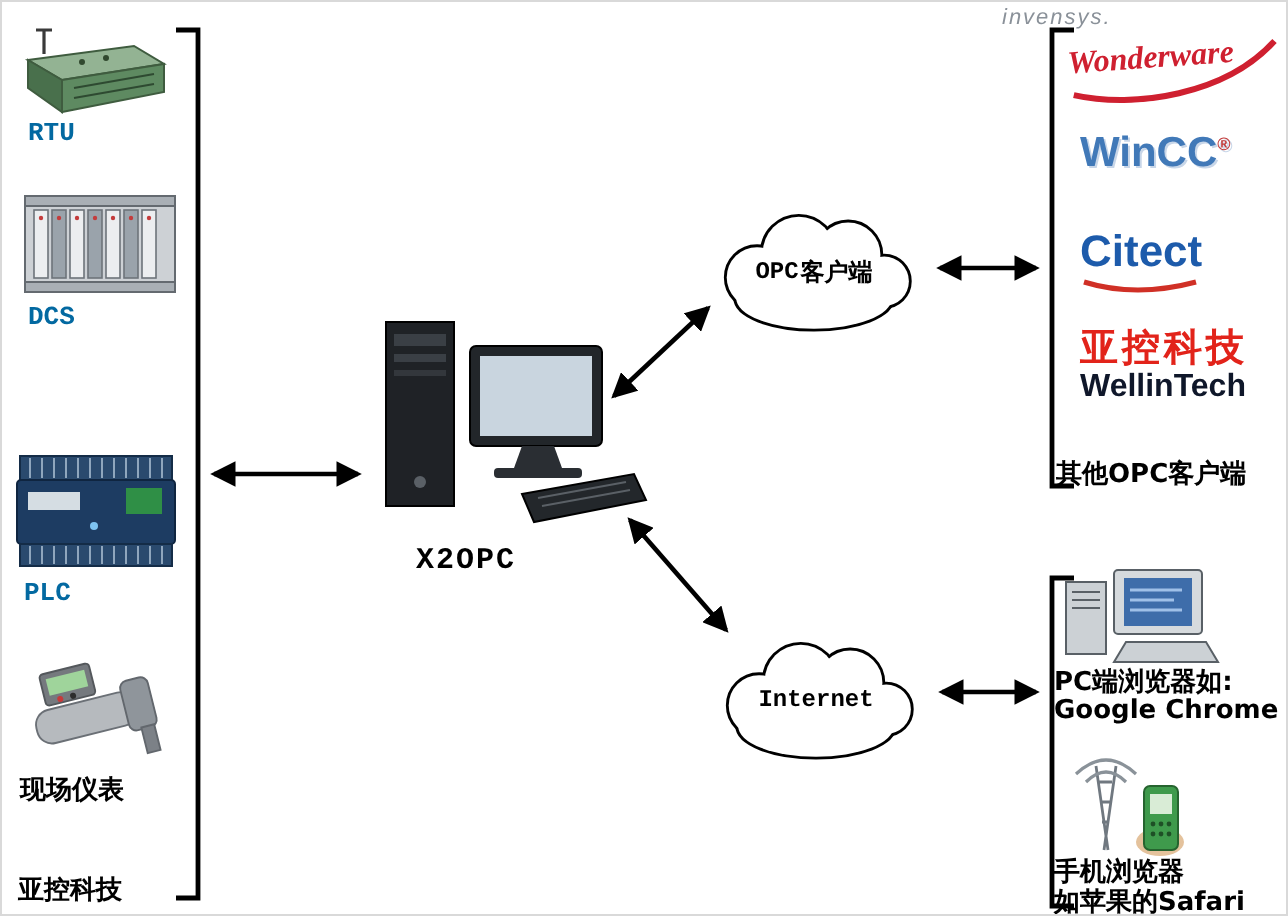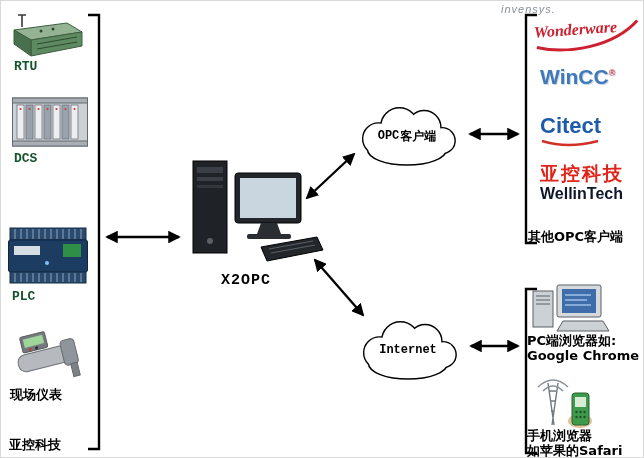--- a/index.html
+++ b/index.html
@@ -5,21 +5,21 @@
   html,body{margin:0;padding:0;background:#fff;}
   #canvas{
     position:relative;width:644px;height:458px;background:#fff;
     border:1px solid #d9d9d9;box-sizing:border-box;overflow:hidden;
     font-family:"DejaVu Sans", sans-serif;
   }
   #connectors{position:absolute;left:0;top:0;pointer-events:none;}
   .bracket{fill:none;stroke:#000;stroke-width:2.4;}
   .arrow{stroke:#000;stroke-width:2.3;marker-start:url(#ah);marker-end:url(#ah);}
   .abs{position:absolute;}
-  .lbl{position:absolute;font:bold 13px "Liberation Mono", monospace;color:#14532d;white-space:nowrap;text-align:center;}
+  .lbl{position:absolute;font:bold 13px "Liberation Mono", monospace;color:#0369a1;white-space:nowrap;text-align:center;}
   .cjk{position:absolute;font:bold 13px "DejaVu Sans", sans-serif;color:#000;white-space:nowrap;}
   .pcname{position:absolute;font:bold 15px "Liberation Mono", monospace;color:#000;letter-spacing:1px;}
   .cloud{position:absolute;}
   .cloud svg{position:absolute;left:0;top:0;width:100%;height:100%;}
   .cloud-text{
     position:absolute;inset:0;display:flex;
     align-items:center;justify-content:center;gap:1px;
     font:bold 12px "Liberation Mono","DejaVu Sans",monospace;color:#000;
     padding-top:4px;
   }
@@ -146,21 +146,21 @@
       <rect x="8" y="26" width="26" height="3" fill="#33373c"></rect>
       <circle cx="21" cy="82" r="3" fill="#5a6066"></circle>
       <rect x="46" y="14" width="66" height="50" rx="3" fill="#22262a" stroke="#000"></rect>
       <rect x="51" y="19" width="56" height="40" fill="#c9d5df"></rect>
       <polygon points="72,64 88,64 92,75 68,75" fill="#2a2e33"></polygon>
       <rect x="58" y="75" width="44" height="5" rx="2" fill="#2a2e33"></rect>
       <polygon points="72,88 128,78 134,91 78,102" fill="#23272b" stroke="#000"></polygon>
       <path d="M80,90 L124,82 M82,94 L126,86" stroke="#5a6066" stroke-width="1"></path>
     </svg>
   </div>
-  <div class="pcname" style="left:220px;top:271px">X2OPC</div>
+  <div class="pcname" style="left:207px;top:271px">X2OPC</div>
 
   <div class="cloud" style="left:348px;top:96px;width:116px;height:74px">
     <svg viewBox="0 0 120 78">
       <g stroke="#000" stroke-width="3" fill="none">
         <ellipse cx="60" cy="55" rx="41" ry="16"></ellipse>
         <circle cx="30" cy="44" r="16"></circle>
         <circle cx="52" cy="31" r="19"></circle>
         <circle cx="78" cy="32" r="17"></circle>
         <circle cx="97" cy="46" r="13"></circle>
       </g>

